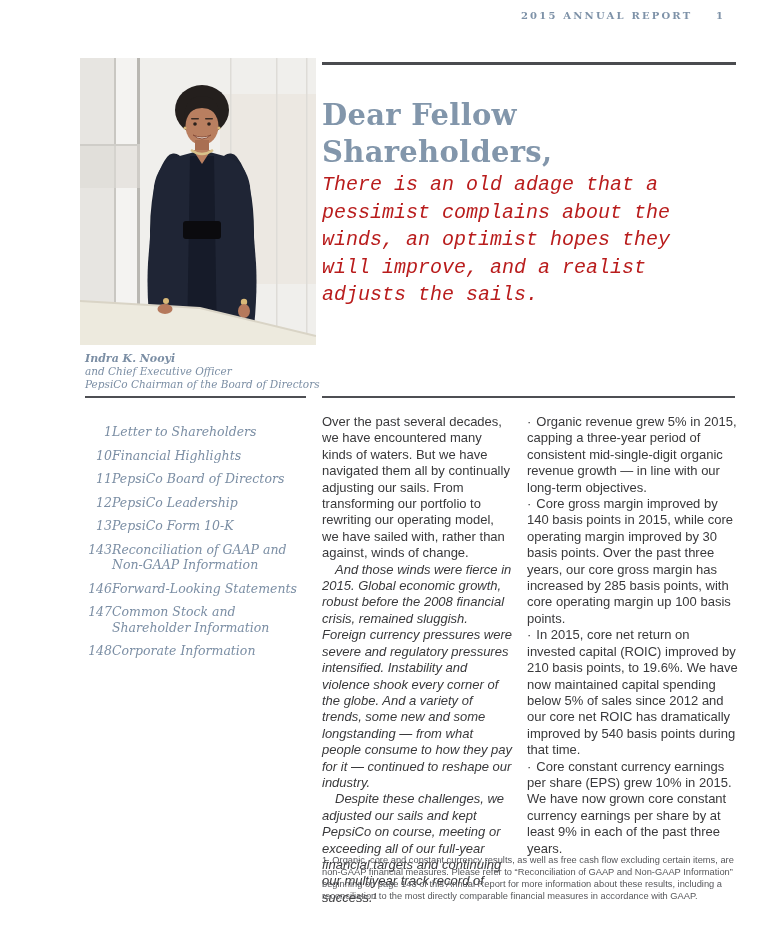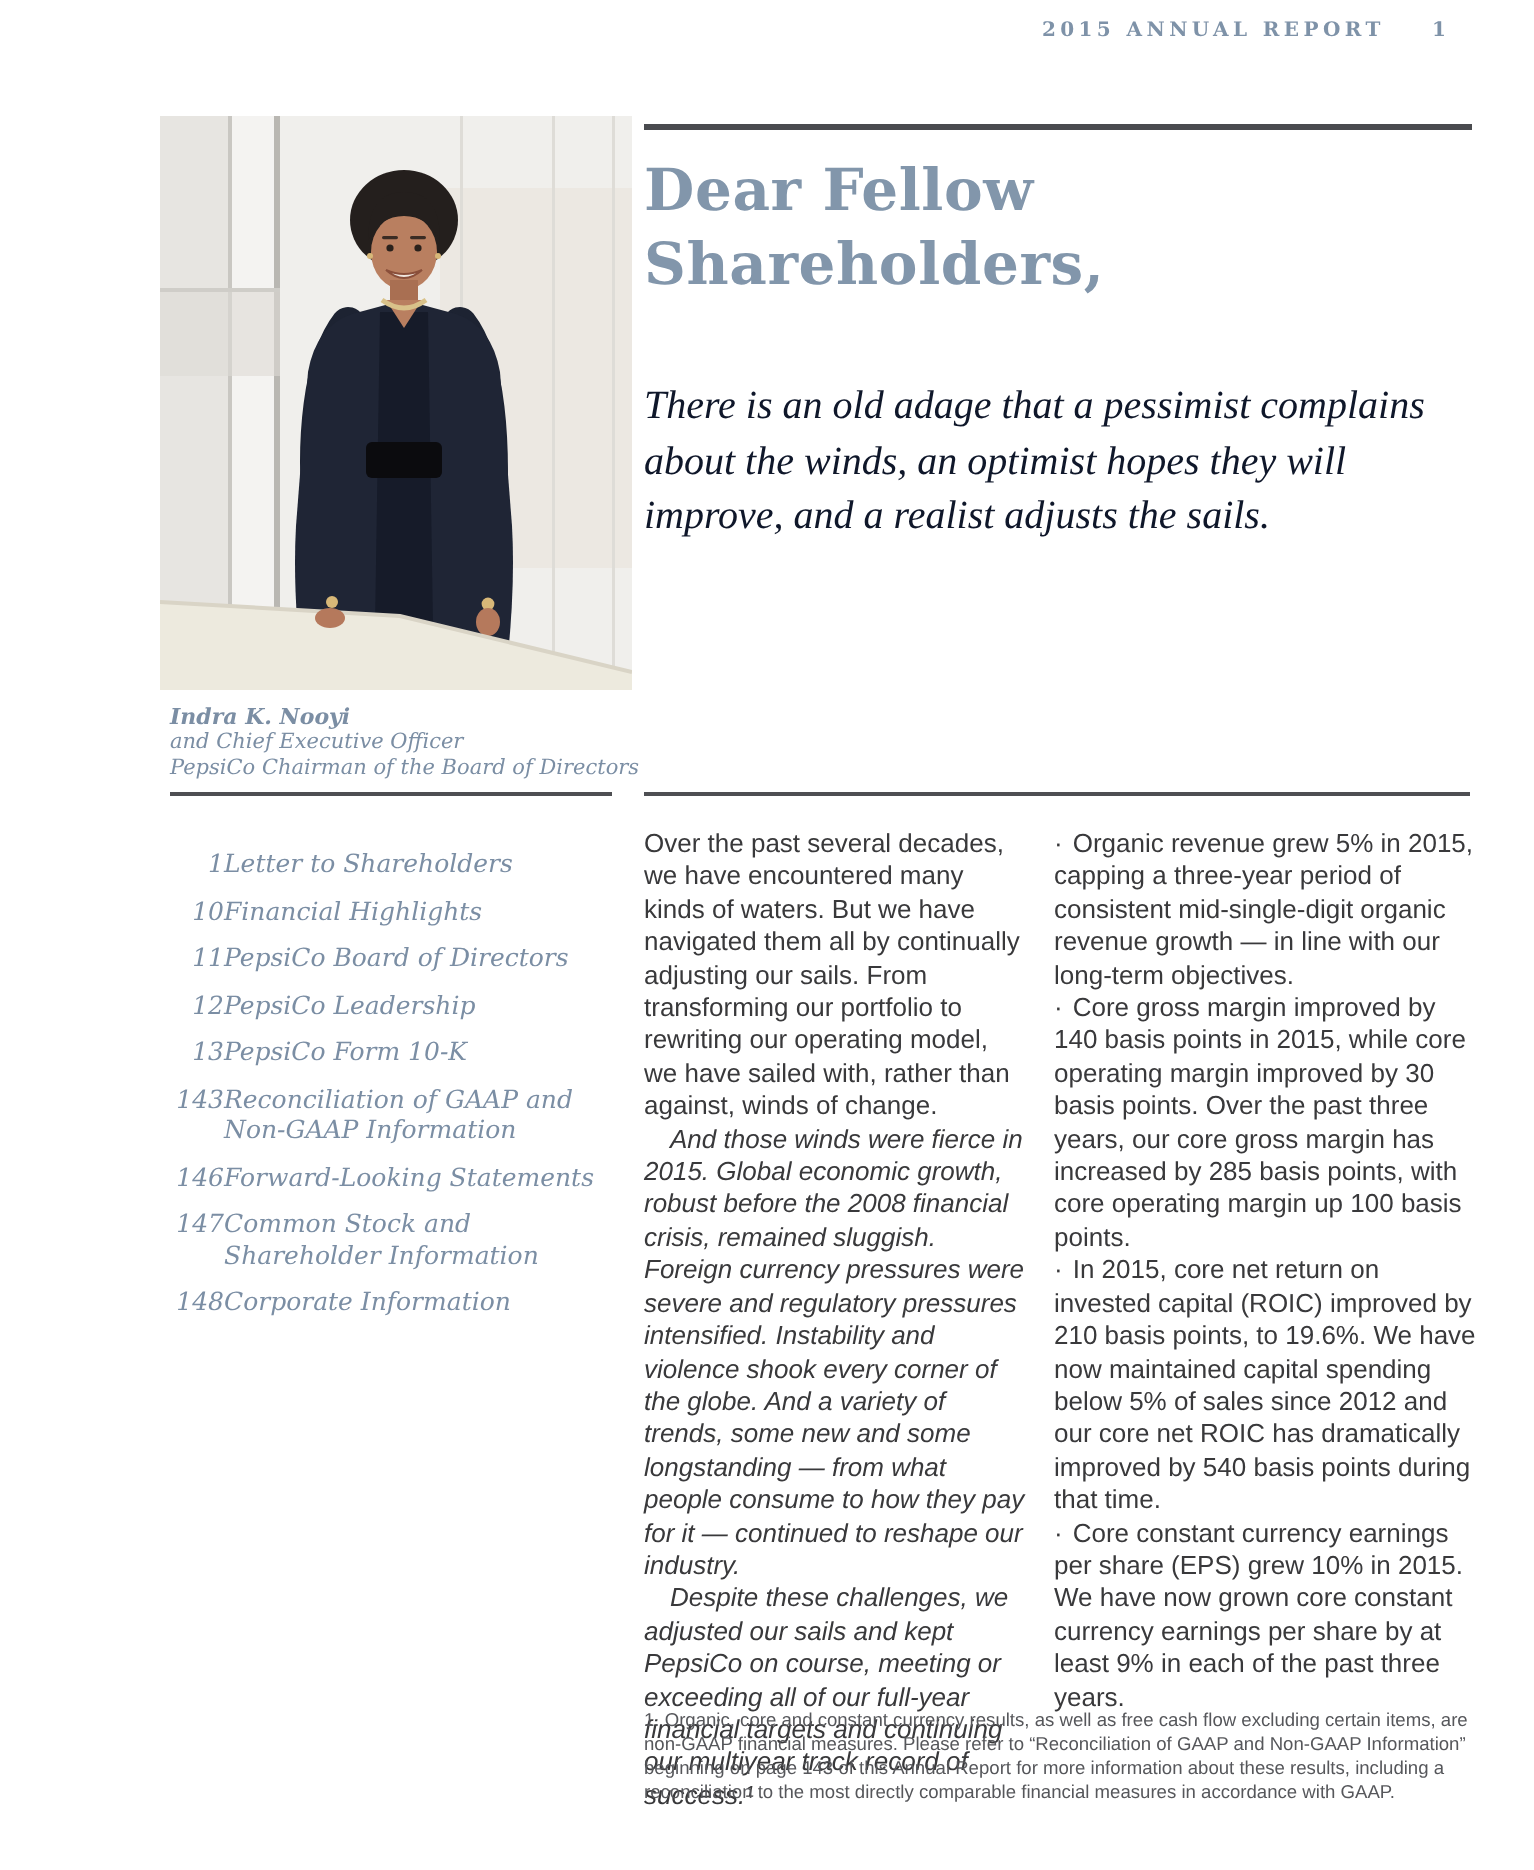--- a/index.html
+++ b/index.html
@@ -17,27 +17,27 @@
   }
   .hdr .pgnum { margin-left:18px; letter-spacing:0; }
 
   
   .photo { position:absolute; left:80px; top:58px; width:236px; height:287px; }
 
   
   .letter-col { position:absolute; left:322px; top:62px; width:414px; }
   .top-rule { height:3px; background:#4a4b4f; }
   .letter-heading {
-    margin-top:12px; font-family:"DejaVu Serif", serif; font-weight:bold;
+    margin-top:32px; font-family:"DejaVu Serif", serif; font-weight:bold;
     font-size:29px; line-height:37px; color:#8296ab; letter-spacing:0.3px;
   }
   .pull-quote {
-    margin-top:39px; width:408px;
-    font-family:Liberation Serif, serif; font-style:italic;
-    font-size:20px; line-height:27.5px; color:#0f172a;
+    width:408px;
+    font-family:Liberation Mono, monospace; font-style:italic;
+    font-size:20px; line-height:27.5px; color:#b91c1c;
   }
 
   
   .caption {
     position:absolute; left:85px; top:352px; width:240px;
     font-family:"DejaVu Serif", serif; font-style:italic;
     font-size:10.5px; line-height:13px; color:#7b8ea4;
   }
   .caption .cap-name { font-weight:bold; font-size:11px; }
 

